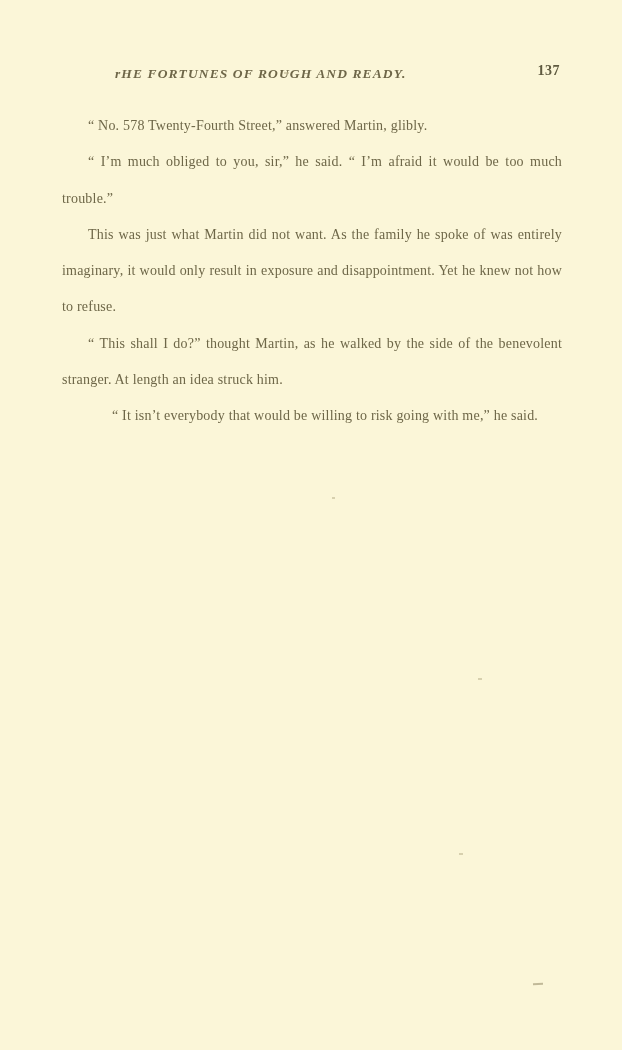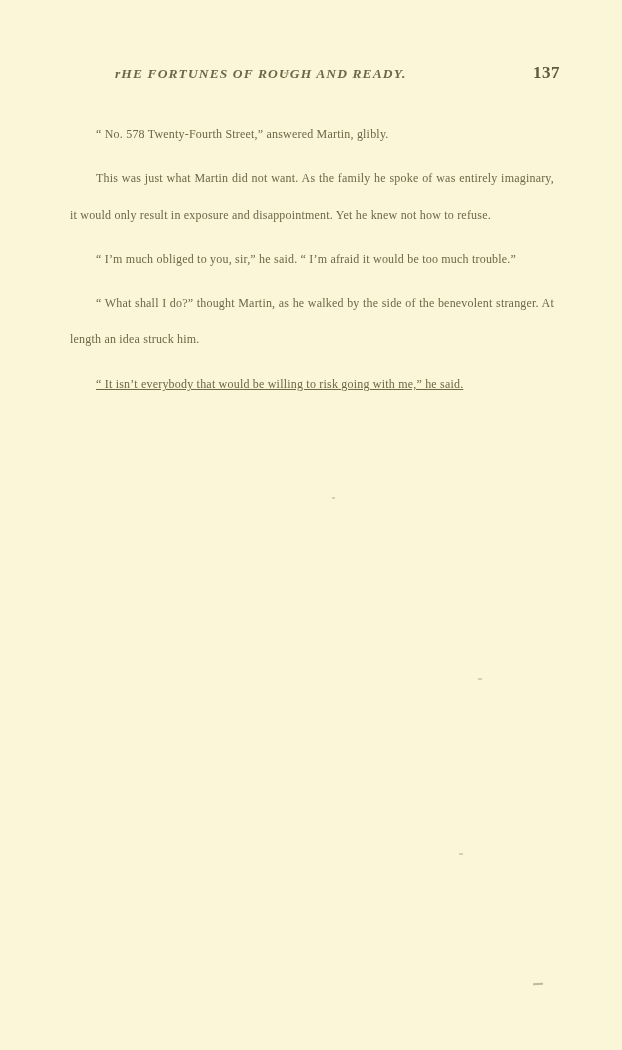--- a/index.html
+++ b/index.html
@@ -37,43 +37,42 @@
     font-size: 13.5px;
     letter-spacing: 1.1px;
     color: #6e6648;
     white-space: nowrap;
   }
   .running-head .folio {
     position: absolute;
     right: 62px;
     top: -3px;
     font-weight: bold;
-    font-size: 17px;
+    font-size: 14px;
     letter-spacing: 0.5px;
     color: #5f5a40;
   }
   .body-text {
     position: absolute;
     top: 108px;
     left: 62px;
     width: 500px;
   }
   .para {
-    margin: 8px;
-    font-size: 12px;
+    margin: 0;
+    font-size: 14px;
     line-height: 36.3px;
     text-align: justify;
     text-justify: inter-word;
     color: #6e6748;
     text-indent: 26px;
     letter-spacing: 0.2px;
   }
   .para:last-child {
-    text-align: left;
-    text-decoration: underline;
+    text-align: center;
   }
   .speck {
     position: absolute;
     background: #b9b08c;
     opacity: 0.55;
   }
   .speck.s1 { left: 284px; top: 72px; width: 5px; height: 2px; }
   .speck.s2 { left: 332px; top: 497px; width: 3px; height: 2px; }
   .speck.s3 { left: 478px; top: 678px; width: 4px; height: 2px; }
   .speck.s4 { left: 459px; top: 853px; width: 4px; height: 2px; }
@@ -93,23 +92,23 @@
 
 <div class="page">
 
   <div class="running-head">
     <div class="title">rHE FORTUNES OF ROUGH AND READY.</div>
     <div class="folio">137</div>
   </div>
 
   <div class="body-text">
     <p class="para">“ No. 578 Twenty-Fourth Street,” answered Martin, glibly.</p>
+    <p class="para">“ I’m much obliged to you, sir,” he said.  “ I’m afraid it would be too much trouble.”</p>
     <p class="para">This was just what Martin did not want.  As the family he spoke of was entirely imaginary, it would only result in exposure and disappointment.  Yet he knew not how to refuse.</p>
-    <p class="para">“ I’m much obliged to you, sir,” he said.  “ I’m afraid it would be too much trouble.”</p>
-    <p class="para">“ What shall I do?” thought Martin, as he walked by the side of the benevolent stranger.  At length an idea struck him.</p>
+    <p class="para">“ This shall I do?” thought Martin, as he walked by the side of the benevolent stranger.  At length an idea struck him.</p>
     <p class="para">“ It isn’t everybody that would be willing to risk going with me,” he said.</p>
   </div>
 
   <div class="speck s1"></div>
   <div class="speck s2"></div>
   <div class="speck s3"></div>
   <div class="speck s4"></div>
   <div class="bottom-mark"></div>
 
 </div>

